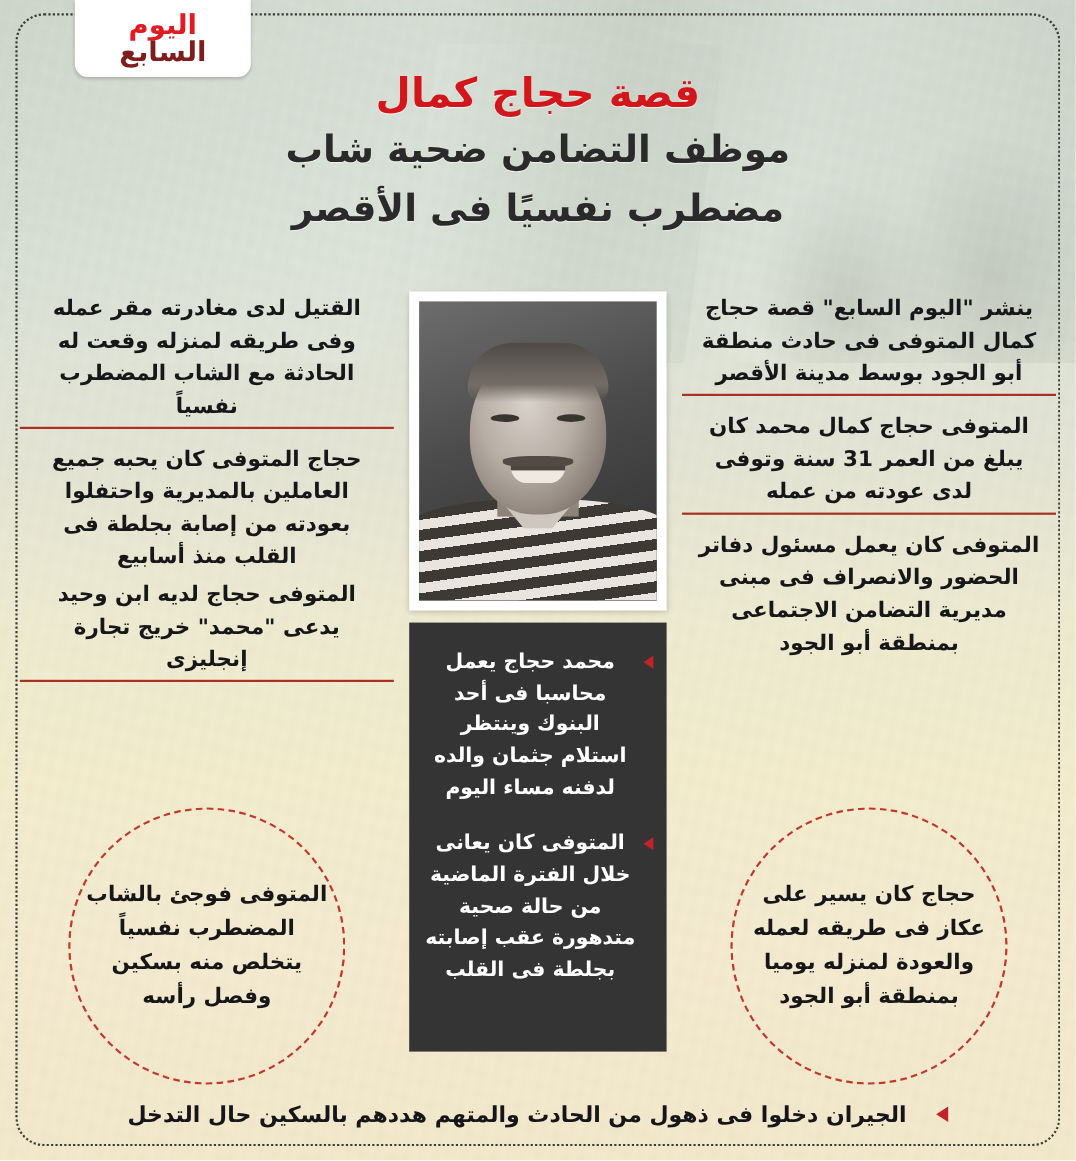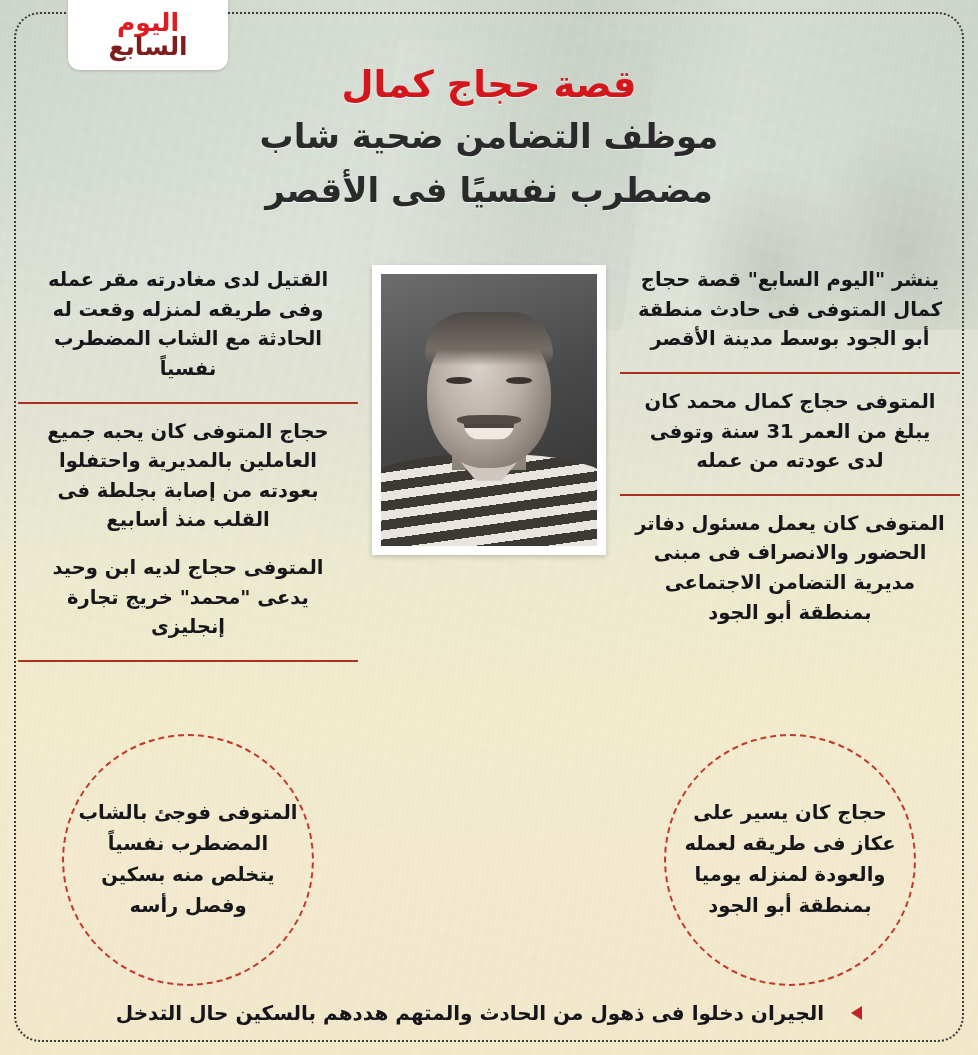--- a/index.html
+++ b/index.html
@@ -209,21 +209,21 @@
     z-index: 3;
   }
   .col.right { right: 18px; text-align: center; }
   .col.left  { left: 18px;  text-align: center; }
 
   .fact {
     color: #17171a;
     font-size: 19.5px;
     font-weight: 800;
     line-height: 1.52;
-    padding: 0 10px 18px 10px;
+    padding: 0 10px 4px 10px;
     border-bottom: 2px solid #a93121;
     margin-bottom: 13px;
   }
   .fact.last { border-bottom: none; margin-bottom: 0; }
 
   
   .circle-note {
     position: absolute;
     top: 734px;
     width: 252px; height: 252px;
@@ -347,19 +347,29 @@
     <div class="fact">المتوفى حجاج لديه ابن وحيد يدعى "محمد" خريج تجارة إنجليزى</div>
   </div>
 
   <div class="circle-note right">
     <div class="circle-text">حجاج كان يسير على عكاز فى طريقه لعمله والعودة لمنزله يوميا بمنطقة أبو الجود</div>
   </div>
   <div class="circle-note left">
     <div class="circle-text">المتوفى فوجئ بالشاب المضطرب نفسياً يتخلص منه بسكين وفصل رأسه</div>
   </div>
 
+  <div class="dark-panel">
+    <div class="dark-item">
+      <span class="bullet-tri"></span>
+      <span>محمد حجاج يعمل محاسبا فى أحد البنوك وينتظر استلام جثمان والده لدفنه مساء اليوم</span>
+    </div>
+    <div class="dark-item">
+      <span class="bullet-tri"></span>
+      <span>المتوفى كان يعانى خلال الفترة الماضية من حالة صحية متدهورة عقب إصابته بجلطة فى القلب</span>
+    </div>
+  </div>
 
   <div class="bottom-bar">
     <span class="bullet-tri bottom"></span>
     <span class="bottom-text">الجيران دخلوا فى ذهول من الحادث والمتهم هددهم بالسكين حال التدخل</span>
   </div>
 
 </div>
 
 </body></html>

